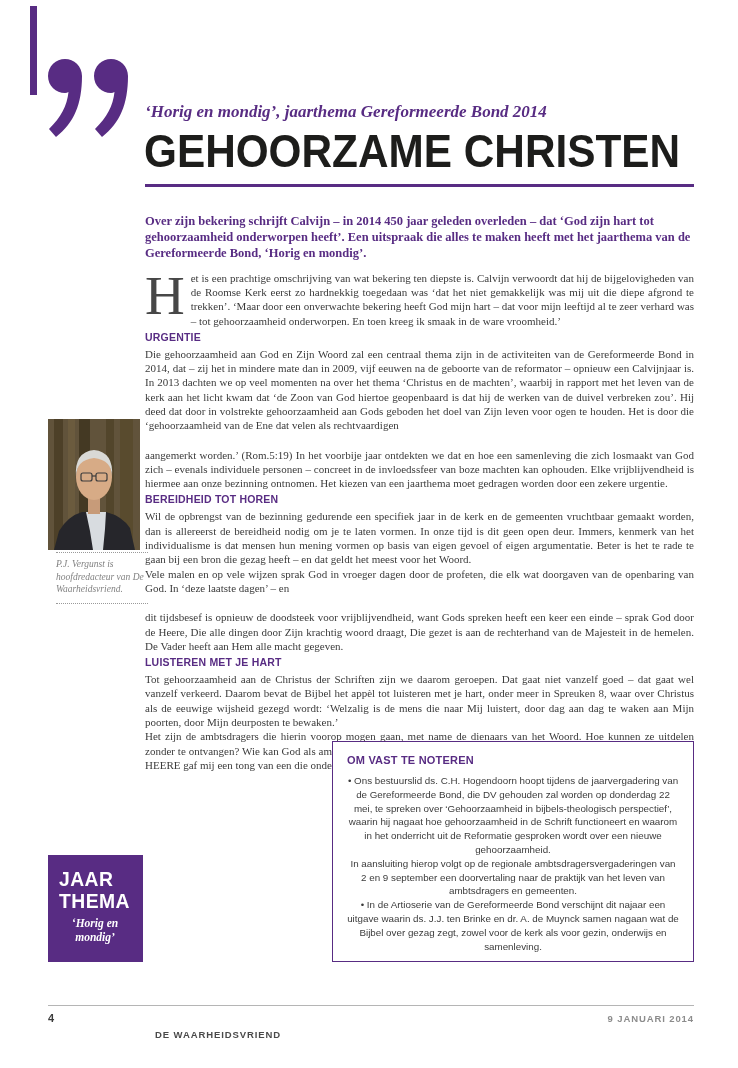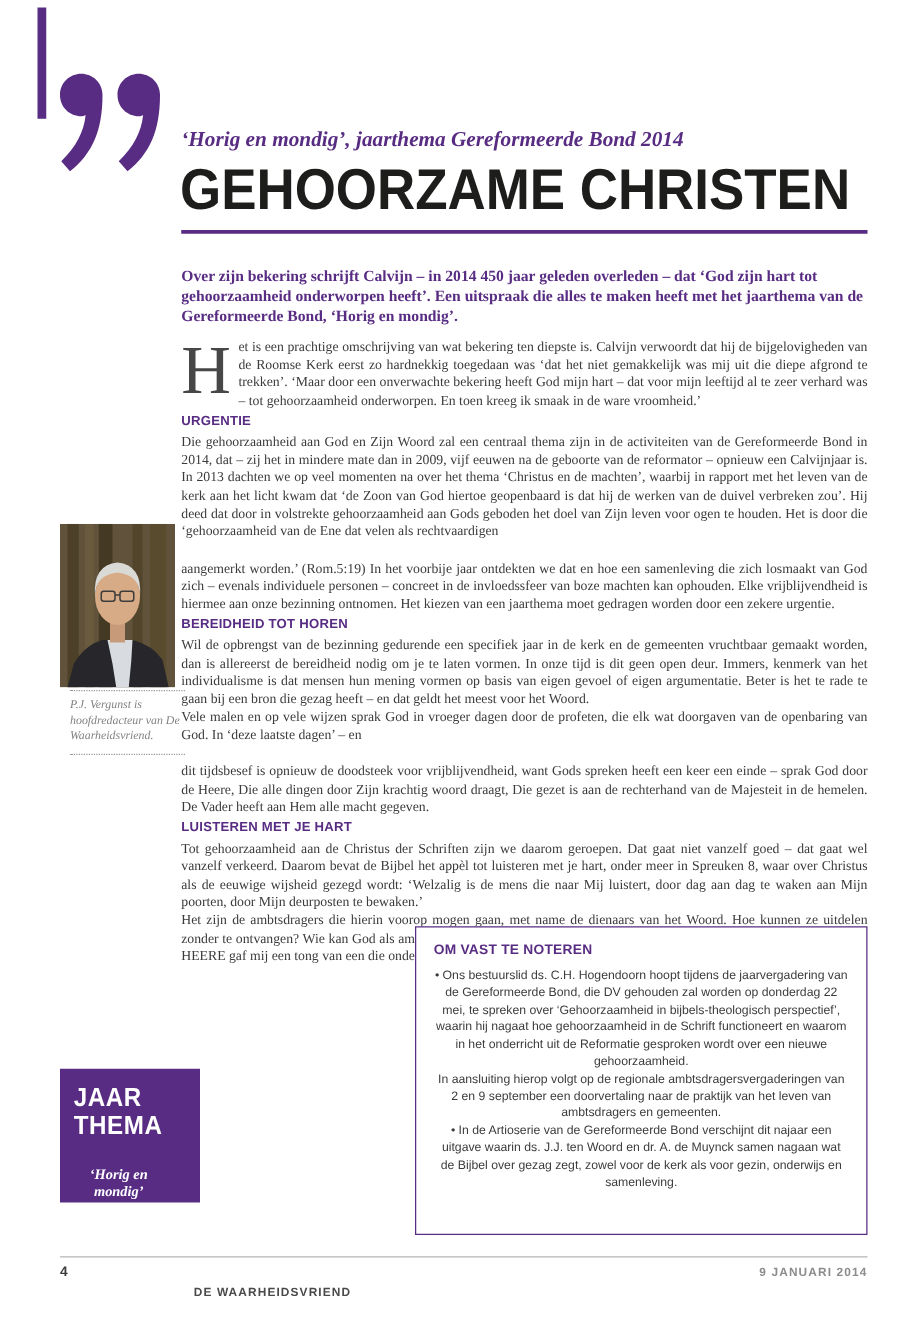--- a/index.html
+++ b/index.html
@@ -27,30 +27,30 @@
 
   .photo { position:absolute; left:48px; top:419px; width:92px; height:131px; overflow:hidden; }
   .photo svg { display:block; width:100%; height:100%; }
   .caption {
     position:absolute; left:56px; top:552px; width:92px;
     padding:5px 0 7px; border-top:1px dotted #9a9a9a; border-bottom:1px dotted #9a9a9a;
     font:italic 9.5px/12.5px "Liberation Serif", serif; color:#828282;
   }
 
   .jaarthema {
-    position:absolute; left:48px; top:855px; width:112px; height:107px;
+    position:absolute; left:48px; top:855px; width:95px; height:107px;
     background:var(--purple); color:#fff; padding:13px 0 0 11px;
   }
   .jt-word {
     font-family:"Liberation Sans", sans-serif; font-weight:700;
     font-size:21px; line-height:22px; letter-spacing:0.5px;
     transform:scaleX(0.92); transform-origin:left;
   }
   .jt-sub {
-    margin-top:21px; width:72px; text-align:center;
+    margin-top:4px; width:72px; text-align:center;
     font:italic 700 11.5px/14px "Liberation Serif", serif;
   }
 
   .columns { position:absolute; left:145px; top:213px; width:549px; display:flex; gap:15px;flex-direction:column; }
   .col { flex:1 1 0; min-width:0; }
   .intro {
     font:700 12.5px/16.2px "Liberation Serif", serif;
     color:var(--purple); margin-bottom:9px; text-align:left;
   }
   .body-p {
@@ -61,21 +61,21 @@
     margin:3px 0 4px;
     font-family:"Liberation Sans", sans-serif; font-weight:700;
     font-size:10.5px; line-height:12px; letter-spacing:0.2px; color:var(--purple);
   }
   .dropcap {
     float:left; font-family:"Liberation Serif", serif;
     font-size:55px; line-height:44px; padding:3px 6px 0 0; color:#474747;
   }
 
   .notebox {
-    position:absolute; left:332px; top:741px; width:362px; height:247px;
+    position:absolute; left:332px; top:741px; width:362px; height:221px;
     border:1px solid var(--purple); background:#fff; padding:12px 14px; overflow:hidden;
   }
   .notebox h4 {
     font-family:"Liberation Sans", sans-serif; font-weight:700;
     font-size:11px; line-height:13px; letter-spacing:0.2px;
     color:var(--purple); margin-bottom:7px;
   }
   .notebox p {
     font-family:"Liberation Sans", sans-serif; font-weight:400;
     font-size:9.8px; line-height:13.8px; color:var(--ink); text-align:center;
@@ -155,21 +155,21 @@
       <p class="body-p">Tot gehoorzaamheid aan de Christus der Schriften zijn we daarom geroepen. Dat gaat niet vanzelf goed – dat gaat wel vanzelf verkeerd. Daarom bevat de Bijbel het appèl tot luisteren met je hart, onder meer in Spreuken 8, waar over Christus als de eeuwige wijsheid gezegd wordt: ‘Welzalig is de mens die naar Mij luistert, door dag aan dag te waken aan Mijn poorten, door Mijn deurposten te bewaken.’</p>
       <p class="body-p">Het zijn de ambtsdragers die hierin voorop mogen gaan, met name de dienaars van het Woord. Hoe kunnen ze uitdelen zonder te ontvangen? Wie kan God als ambtsdrager dienen zonder zich te herkennen in de woorden uit Jesaja 50: ‘De Heere HEERE gaf mij een tong van een die onderwijs ont-</p>
     </div>
 
   </div>
 
   <div class="notebox">
     <h4>OM VAST TE NOTEREN</h4>
     <p>• Ons bestuurslid ds. C.H. Hogendoorn hoopt tijdens de jaarvergadering van de Gereformeerde Bond, die DV gehouden zal worden op donderdag 22 mei, te spreken over ‘Gehoorzaamheid in bijbels-theologisch perspectief’, waarin hij nagaat hoe gehoorzaamheid in de Schrift functioneert en waarom in het onderricht uit de Reformatie gesproken wordt over een nieuwe gehoorzaamheid.</p>
     <p>In aansluiting hierop volgt op de regionale ambtsdragersvergaderingen van 2 en 9 september een doorvertaling naar de praktijk van het leven van ambtsdragers en gemeenten.</p>
-    <p>• In de Artioserie van de Gereformeerde Bond verschijnt dit najaar een uitgave waarin ds. J.J. ten Woord en dr. A. de Muynck samen nagaan wat de Bijbel over gezag zegt, zowel voor de kerk als voor gezin, onderwijs en samenleving.</p>
+    <p>• In de Artioserie van de Gereformeerde Bond verschijnt dit najaar een uitgave waarin ds. J.J. ten Brinke en dr. A. de Muynck samen nagaan wat de Bijbel over gezag zegt, zowel voor de kerk als voor gezin, onderwijs en samenleving.</p>
   </div>
 
   <div class="footer-line"></div>
   <div class="footer-page">4</div>
   <div class="footer-mag">DE WAARHEIDSVRIEND</div>
   <div class="footer-date">9 JANUARI 2014</div>
 
 </div>
 
 </body></html>

